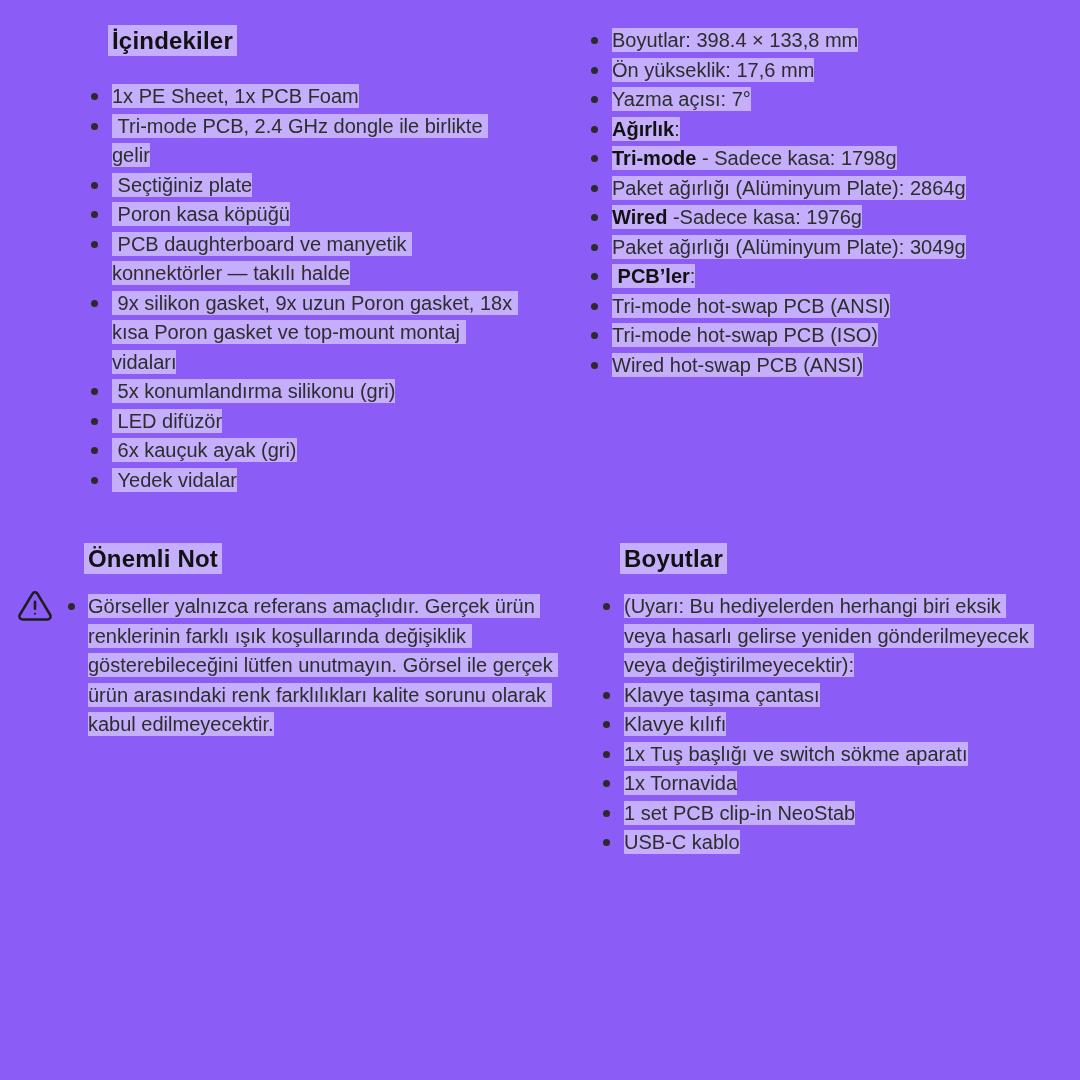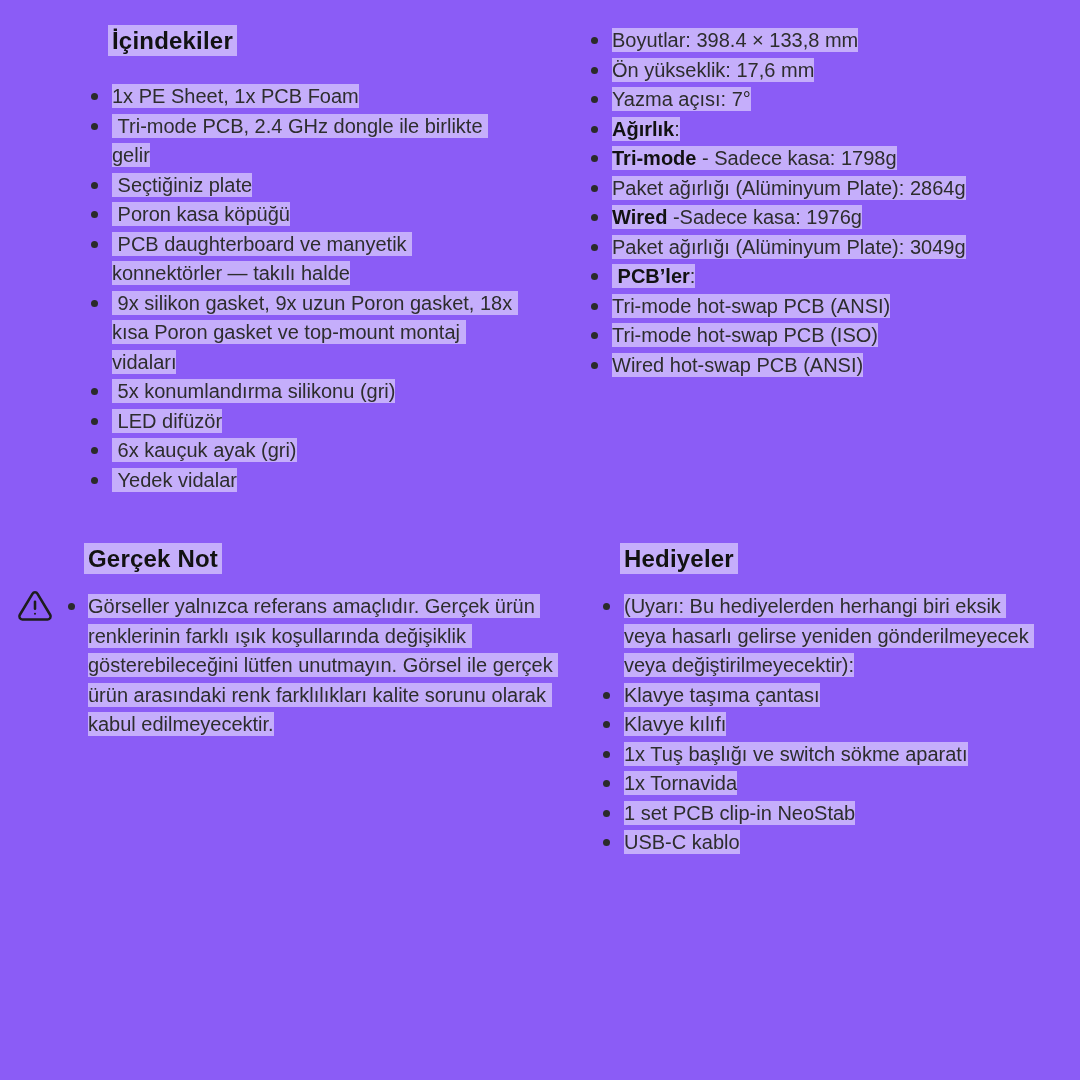--- a/index.html
+++ b/index.html
@@ -85,22 +85,22 @@
   </div>
 
   <div class="section tight" id="sec-note">
     <span class="warning-icon-wrap">
       <svg viewBox="0 0 24 24" width="36" height="36" fill="none" stroke="#1d1d1d" stroke-width="1.7" stroke-linecap="round" stroke-linejoin="round">
         <path d="M10.29 3.86 L1.82 18 a2 2 0 0 0 1.71 3 h16.94 a2 2 0 0 0 1.71 -3 L13.71 3.86 a2 2 0 0 0 -3.42 0 z"></path>
         <line x1="12" y1="9.2" x2="12" y2="13.8"></line>
         <circle cx="12" cy="17.2" r="0.7" fill="#1d1d1d" stroke="none"></circle>
       </svg>
     </span>
-    <h2 class="section-title"><span class="hl">Gerçek Not</span></h2>
+    <h2 class="section-title"><span class="hl">Önemli Not</span></h2>
     <ul class="bullet-list"><li><span class="hl"><span>Görseller yalnızca referans amaçlıdır. Gerçek ürün renklerinin farklı ışık koşullarında değişiklik gösterebileceğini lütfen unutmayın. Görsel ile gerçek ürün arasındaki renk farklılıkları kalite sorunu olarak kabul edilmeyecektir.</span></span></li></ul>
   </div>
 
   <div class="section tight" id="sec-gifts">
-    <h2 class="section-title"><span class="hl">Hediyeler</span></h2>
+    <h2 class="section-title"><span class="hl">Boyutlar</span></h2>
     <ul class="bullet-list"><li><span class="hl"><span>(Uyarı: Bu hediyelerden herhangi biri eksik veya hasarlı gelirse yeniden gönderilmeyecek veya değiştirilmeyecektir):</span></span></li><li><span class="hl"><span>Klavye taşıma çantası</span></span></li><li><span class="hl"><span>Klavye kılıfı</span></span></li><li><span class="hl"><span>1x Tuş başlığı ve switch sökme aparatı</span></span></li><li><span class="hl"><span>1x Tornavida</span></span></li><li><span class="hl"><span>1 set PCB clip-in NeoStab</span></span></li><li><span class="hl"><span>USB-C kablo</span></span></li></ul>
   </div>
 
 </div>
 
 </body></html>

